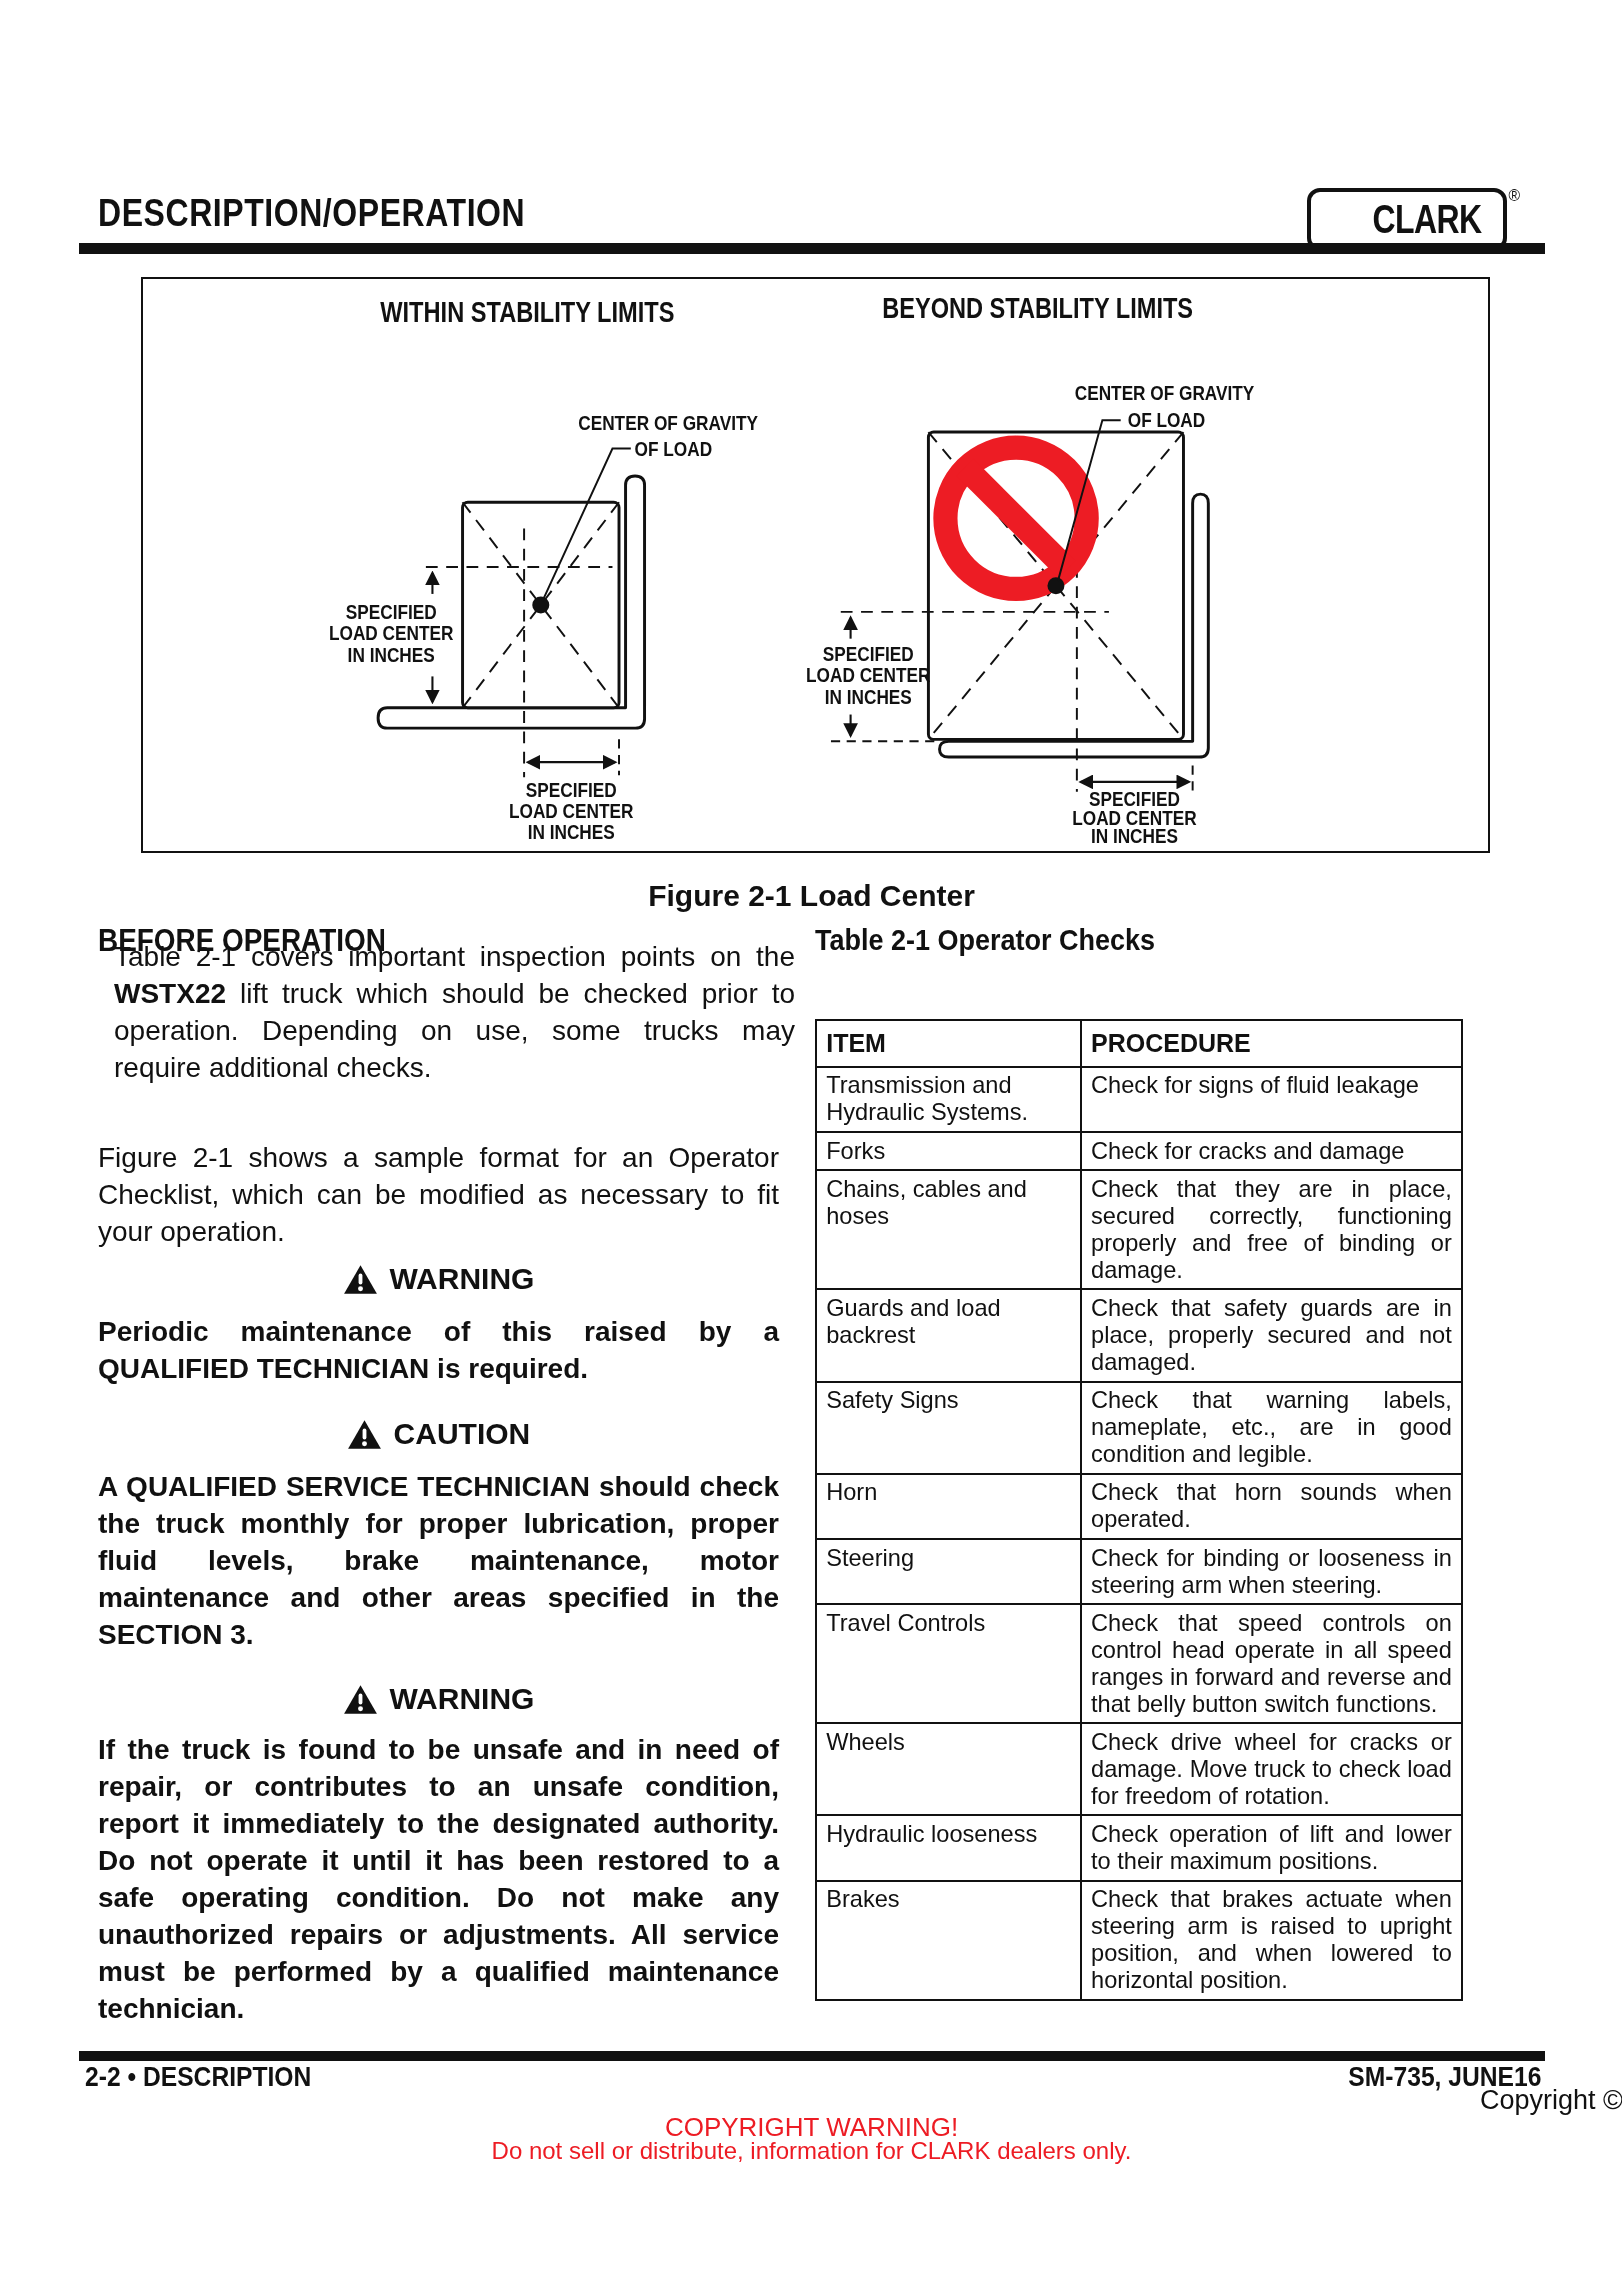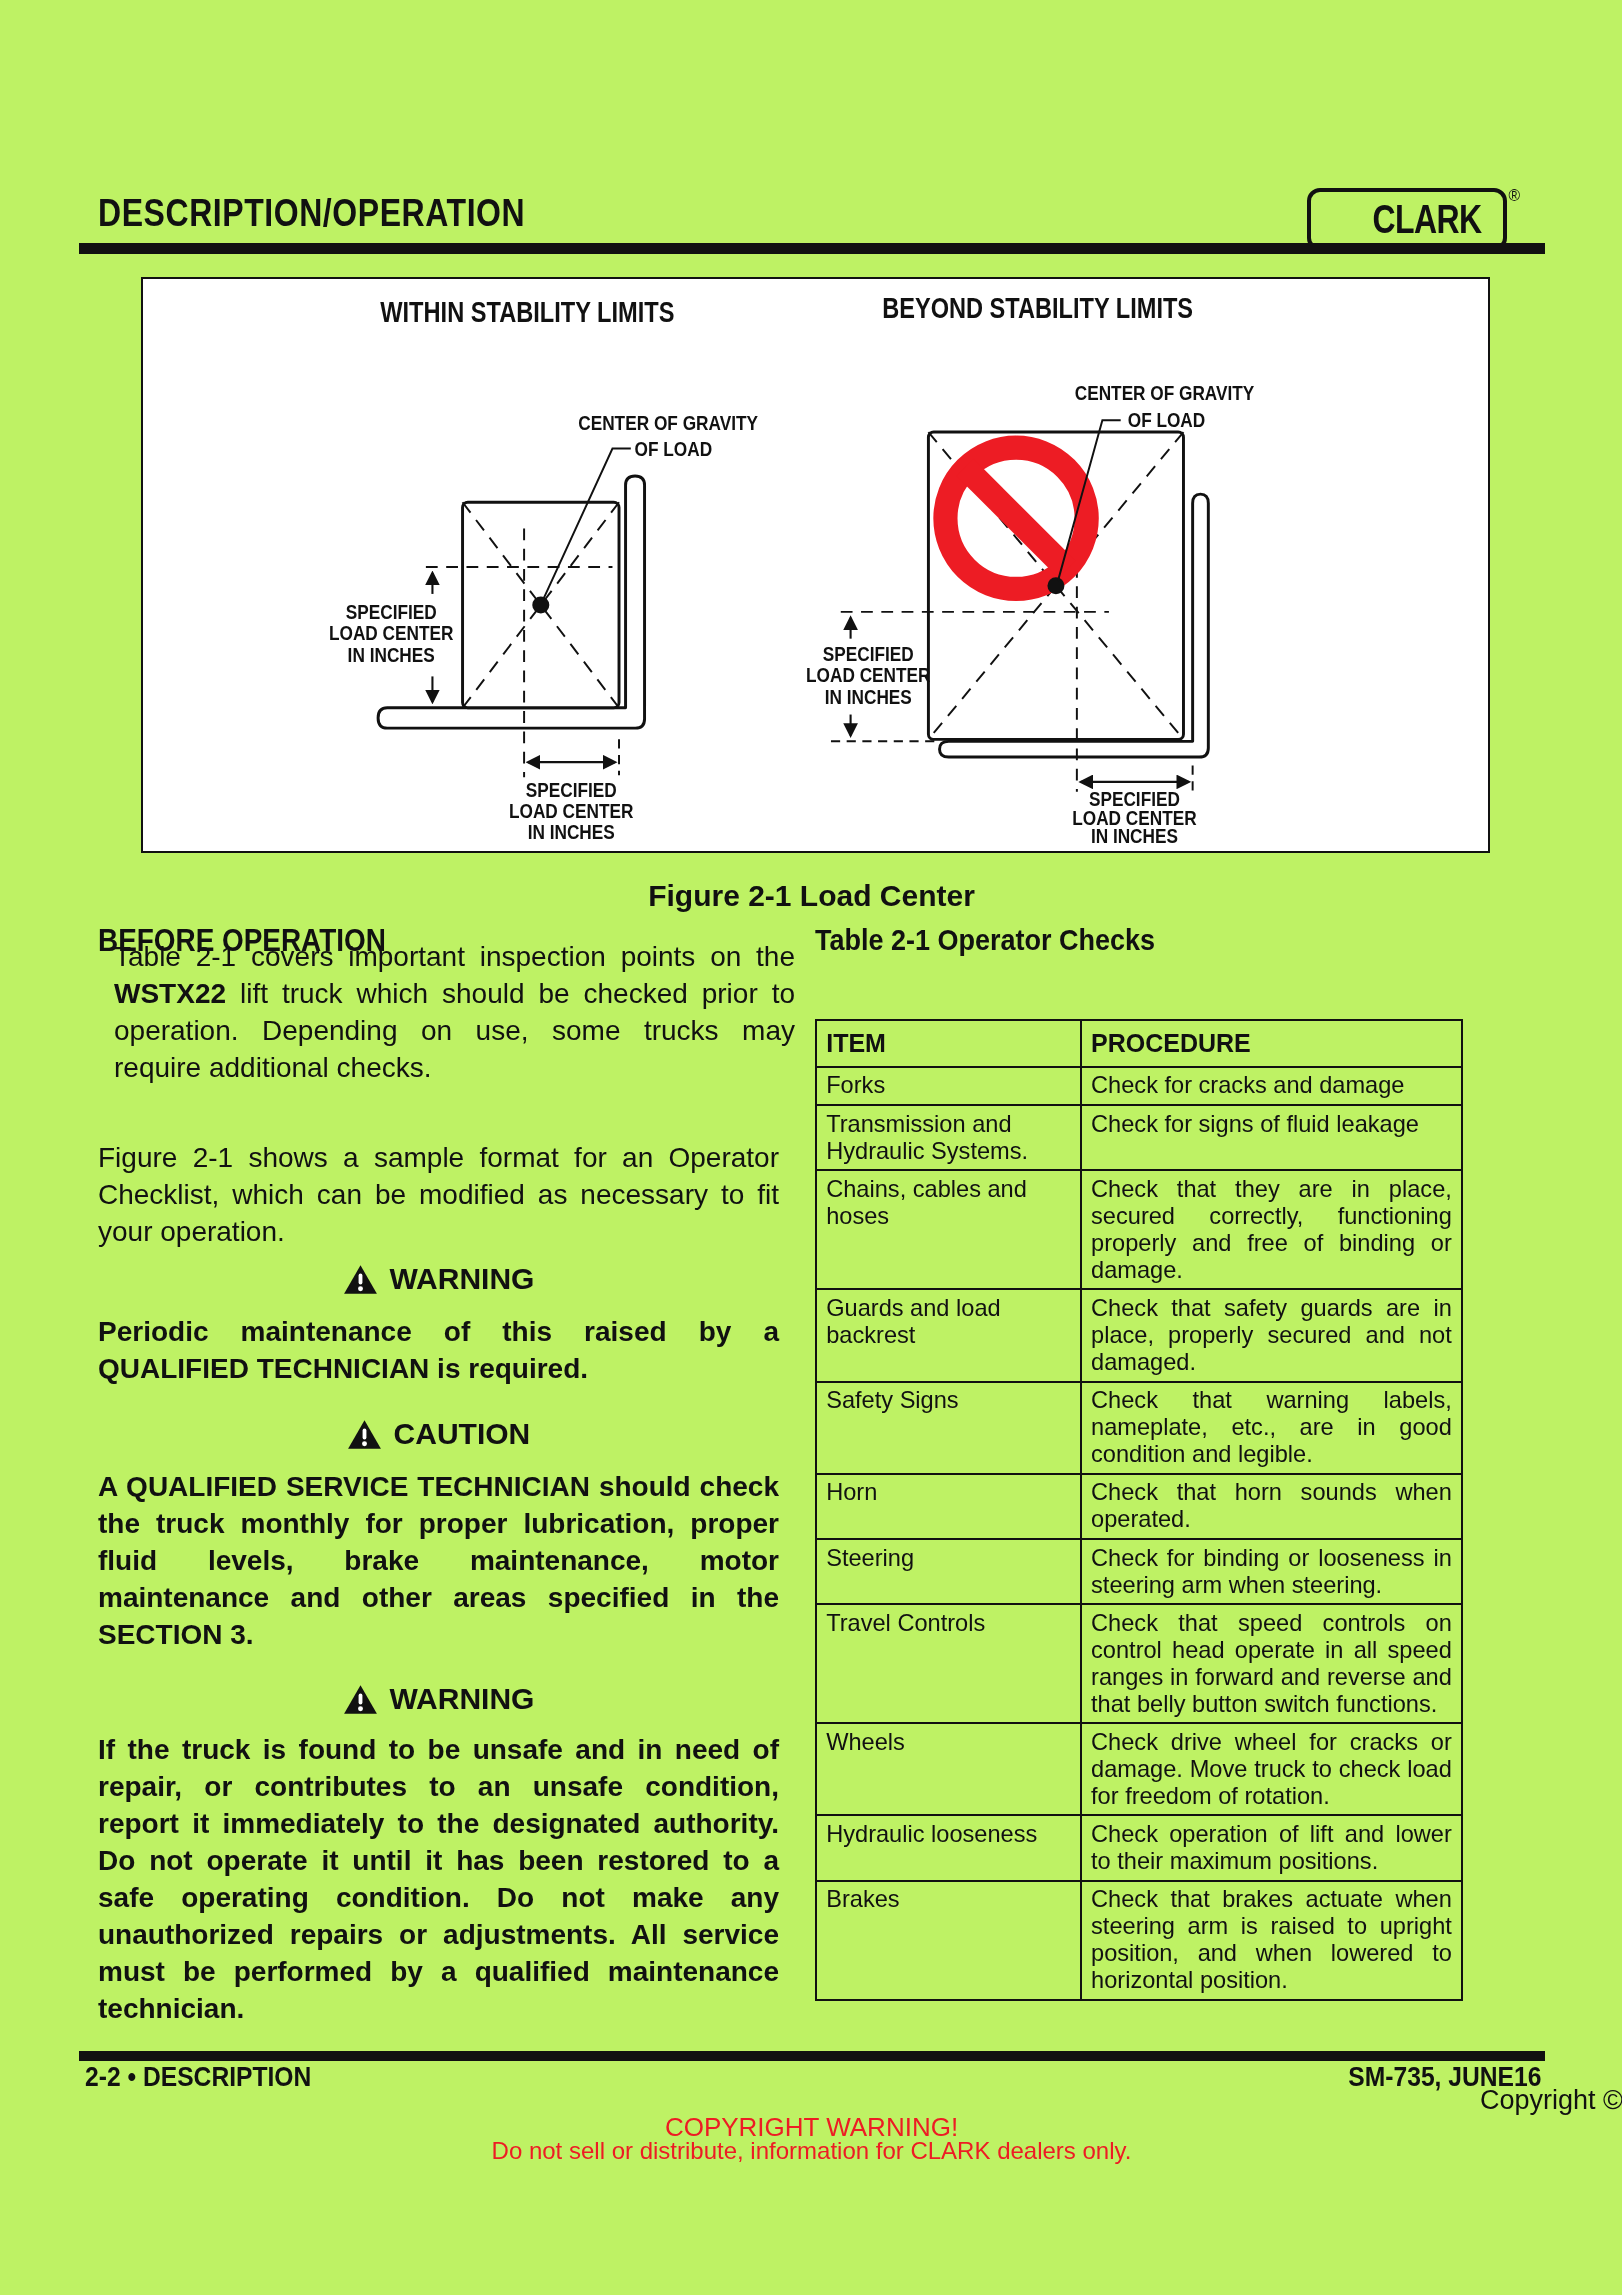--- a/index.html
+++ b/index.html
@@ -1,16 +1,16 @@
 <!DOCTYPE html>
 <html style="font-size:10.5px"><head>
 <meta charset="utf-8">
 <style>
   html,body{margin:0;padding:0;background:#888;}
-  .page{position:relative;width:1623px;height:2295px;background:#bef264;
+  .page{position:relative;width:1623px;height:2295px;background:#ffffff;
         font-family:"Liberation Sans","DejaVu Sans",sans-serif;color:#111;overflow:hidden;}
   .abs{position:absolute;}
   
   .doc-title{left:98px;top:191px;font-size:39px;font-weight:bold;letter-spacing:0.7px;
              transform:scaleX(.82);transform-origin:left top;white-space:nowrap;margin:0;}
   .logo-box{left:1307px;top:188px;width:152px;height:55px;border:4.6px solid #111;border-radius:13px;
             display:flex;align-items:center;justify-content:center;padding-left:40px;}
   .logo-text{font-size:41px;font-weight:bold;letter-spacing:-0.7px;transform:scaleX(.78);white-space:nowrap;}
   .logo-reg{position:absolute;right:-17px;top:-5.2px;font-size:15.7px;font-weight:normal;}
   .rule{background:#111;}
@@ -177,26 +177,26 @@
           <col class="c-proc">
         </colgroup>
       <thead>
         <tr>
           <th>ITEM</th>
           <th>PROCEDURE</th>
         </tr>
       </thead>
       <tbody>
         <tr>
+            <td>Transmission and Hydraulic Systems.</td>
+            <td class="proc">Check for signs of fluid leakage</td>
+          </tr>
+        <tr>
             <td>Forks</td>
             <td class="proc">Check for cracks and damage</td>
-          </tr>
-        <tr>
-            <td>Transmission and Hydraulic Systems.</td>
-            <td class="proc">Check for signs of fluid leakage</td>
           </tr>
         <tr>
             <td>Chains, cables and hoses</td>
             <td class="proc">Check that they are in place, secured correctly, functioning properly and free of binding or damage.</td>
           </tr>
         <tr>
             <td>Guards and load backrest</td>
             <td class="proc">Check that safety guards are in place, properly secured and not damaged.</td>
           </tr>
         <tr>

